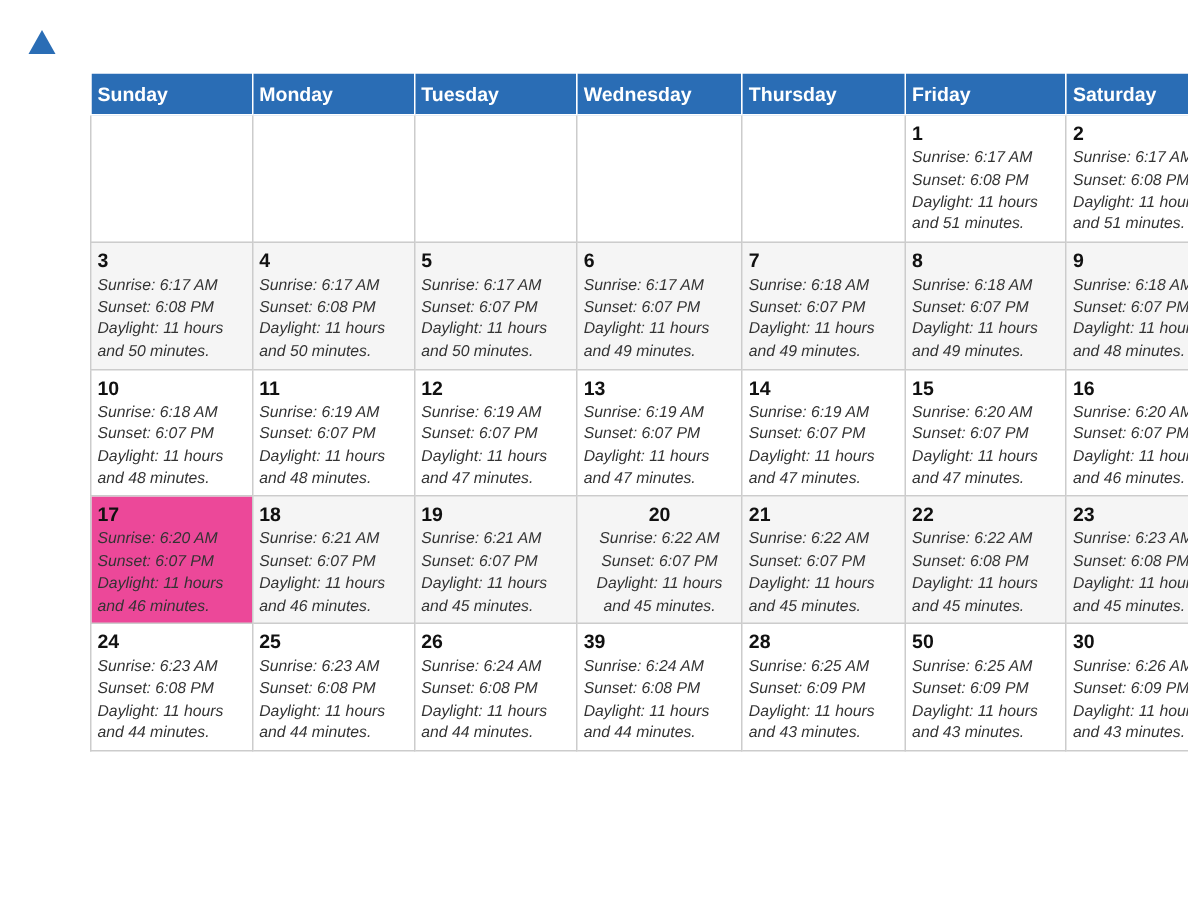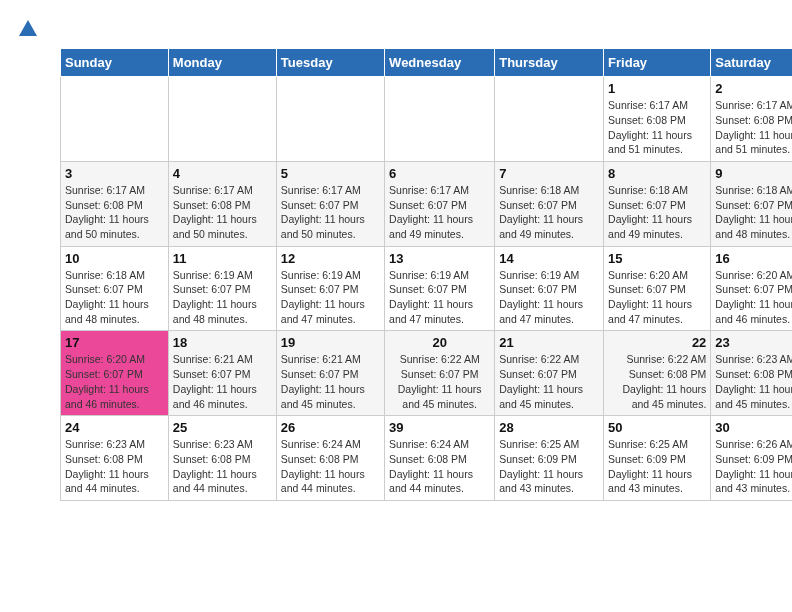--- a/index.html
+++ b/index.html
@@ -61,20 +61,21 @@
     .day-number {
       font-size: 13px;
       font-weight: bold;
       margin-bottom: 2px;
       color: #111;
     }
     .day-info {
       color: #333;
       font-size: 10.5px;
       line-height: 1.4;
+      font-style: italic;
     }
     .empty-cell {
       background: #fff !important;
     }
   </style>
 </head>
 <body>
 
 <div class="header">
   <div class="logo">
@@ -239,21 +240,21 @@
           <div class="day-info" style="white-space: pre-line;">Sunrise: 6:22 AM
 Sunset: 6:07 PM
 Daylight: 11 hours and 45 minutes.</div>
         </td>
         <td style="background: rgb(245, 245, 245);">
           <div class="day-number">21</div>
           <div class="day-info" style="white-space: pre-line;">Sunrise: 6:22 AM
 Sunset: 6:07 PM
 Daylight: 11 hours and 45 minutes.</div>
         </td>
-        <td style="background: rgb(245, 245, 245); text-align: right;">
+        <td style="background: rgb(245, 245, 245);">
           <div class="day-number">22</div>
           <div class="day-info" style="white-space: pre-line;">Sunrise: 6:22 AM
 Sunset: 6:08 PM
 Daylight: 11 hours and 45 minutes.</div>
         </td>
         <td style="background: rgb(245, 245, 245);">
           <div class="day-number">23</div>
           <div class="day-info" style="white-space: pre-line;">Sunrise: 6:23 AM
 Sunset: 6:08 PM
 Daylight: 11 hours and 45 minutes.</div>

